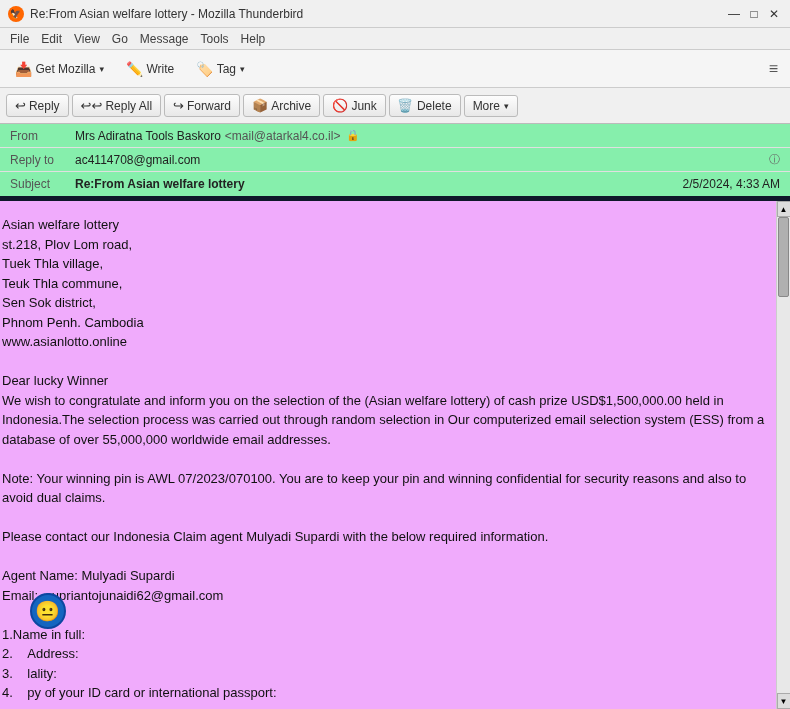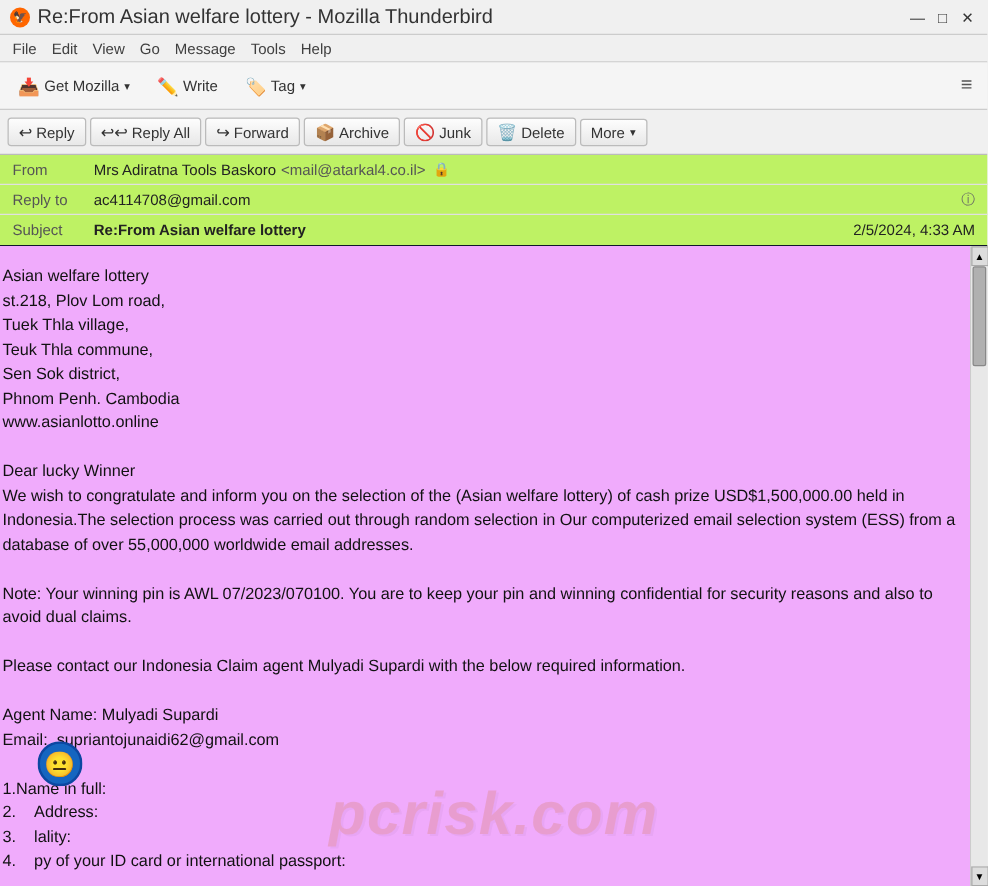--- a/index.html
+++ b/index.html
@@ -33,21 +33,21 @@
       height: 16px;
       background: #ff6600;
       border-radius: 50%;
       display: flex;
       align-items: center;
       justify-content: center;
       font-size: 9px;
       color: white;
     }
     .title-bar-title {
-      font-size: 16px;
+      font-size: 12px;
       color: #333;
     }
     .title-bar-controls {
       display: flex;
       gap: 4px;
     }
     .title-btn {
       width: 16px;
       height: 16px;
       border: none;
@@ -136,22 +136,22 @@
       cursor: pointer;
       font-size: 12px;
       color: #333;
       border-radius: 3px;
       white-space: nowrap;
     }
     .et-icon { font-size: 13px; }
 
     
     .email-header {
-      background: #bef264;
-      border-bottom: 1px solid #0f172a;
+      background: #86efac;
+      border-bottom: 5px solid #0f172a;
     }
     .email-header-row {
       display: flex;
       align-items: center;
       padding: 3px 10px;
       border-bottom: 1px solid #e0e0e0;
       min-height: 24px;
     }
     .email-header-row:last-child { border-bottom: none; }
     .header-label {
@@ -412,21 +412,18 @@
     </div>
 
     <div class="scrollbar">
       <button class="scroll-up-btn">▲</button>
       <div class="scroll-track">
         <div class="scroll-thumb"></div>
       </div>
       <button class="scroll-down-btn">▼</button>
     </div>
 
-    <div class="watermark">
-      <span class="watermark-text" style="color:#cc6600; font-style:italic; font-weight:900; font-size:48px; opacity:0.5; font-family:Arial Black, Arial, sans-serif; letter-spacing:1px;">pcrisk.com</span>
-    </div>
 
     <div class="badge-overlay">
       <div style="width:36px;height:36px;background:#1565c0;border-radius:50%;display:flex;align-items:center;justify-content:center;font-size:20px;color:white;border:2px solid #0d47a1;">😐</div>
     </div>
   </div>
 </div>
 
 </body></html>

